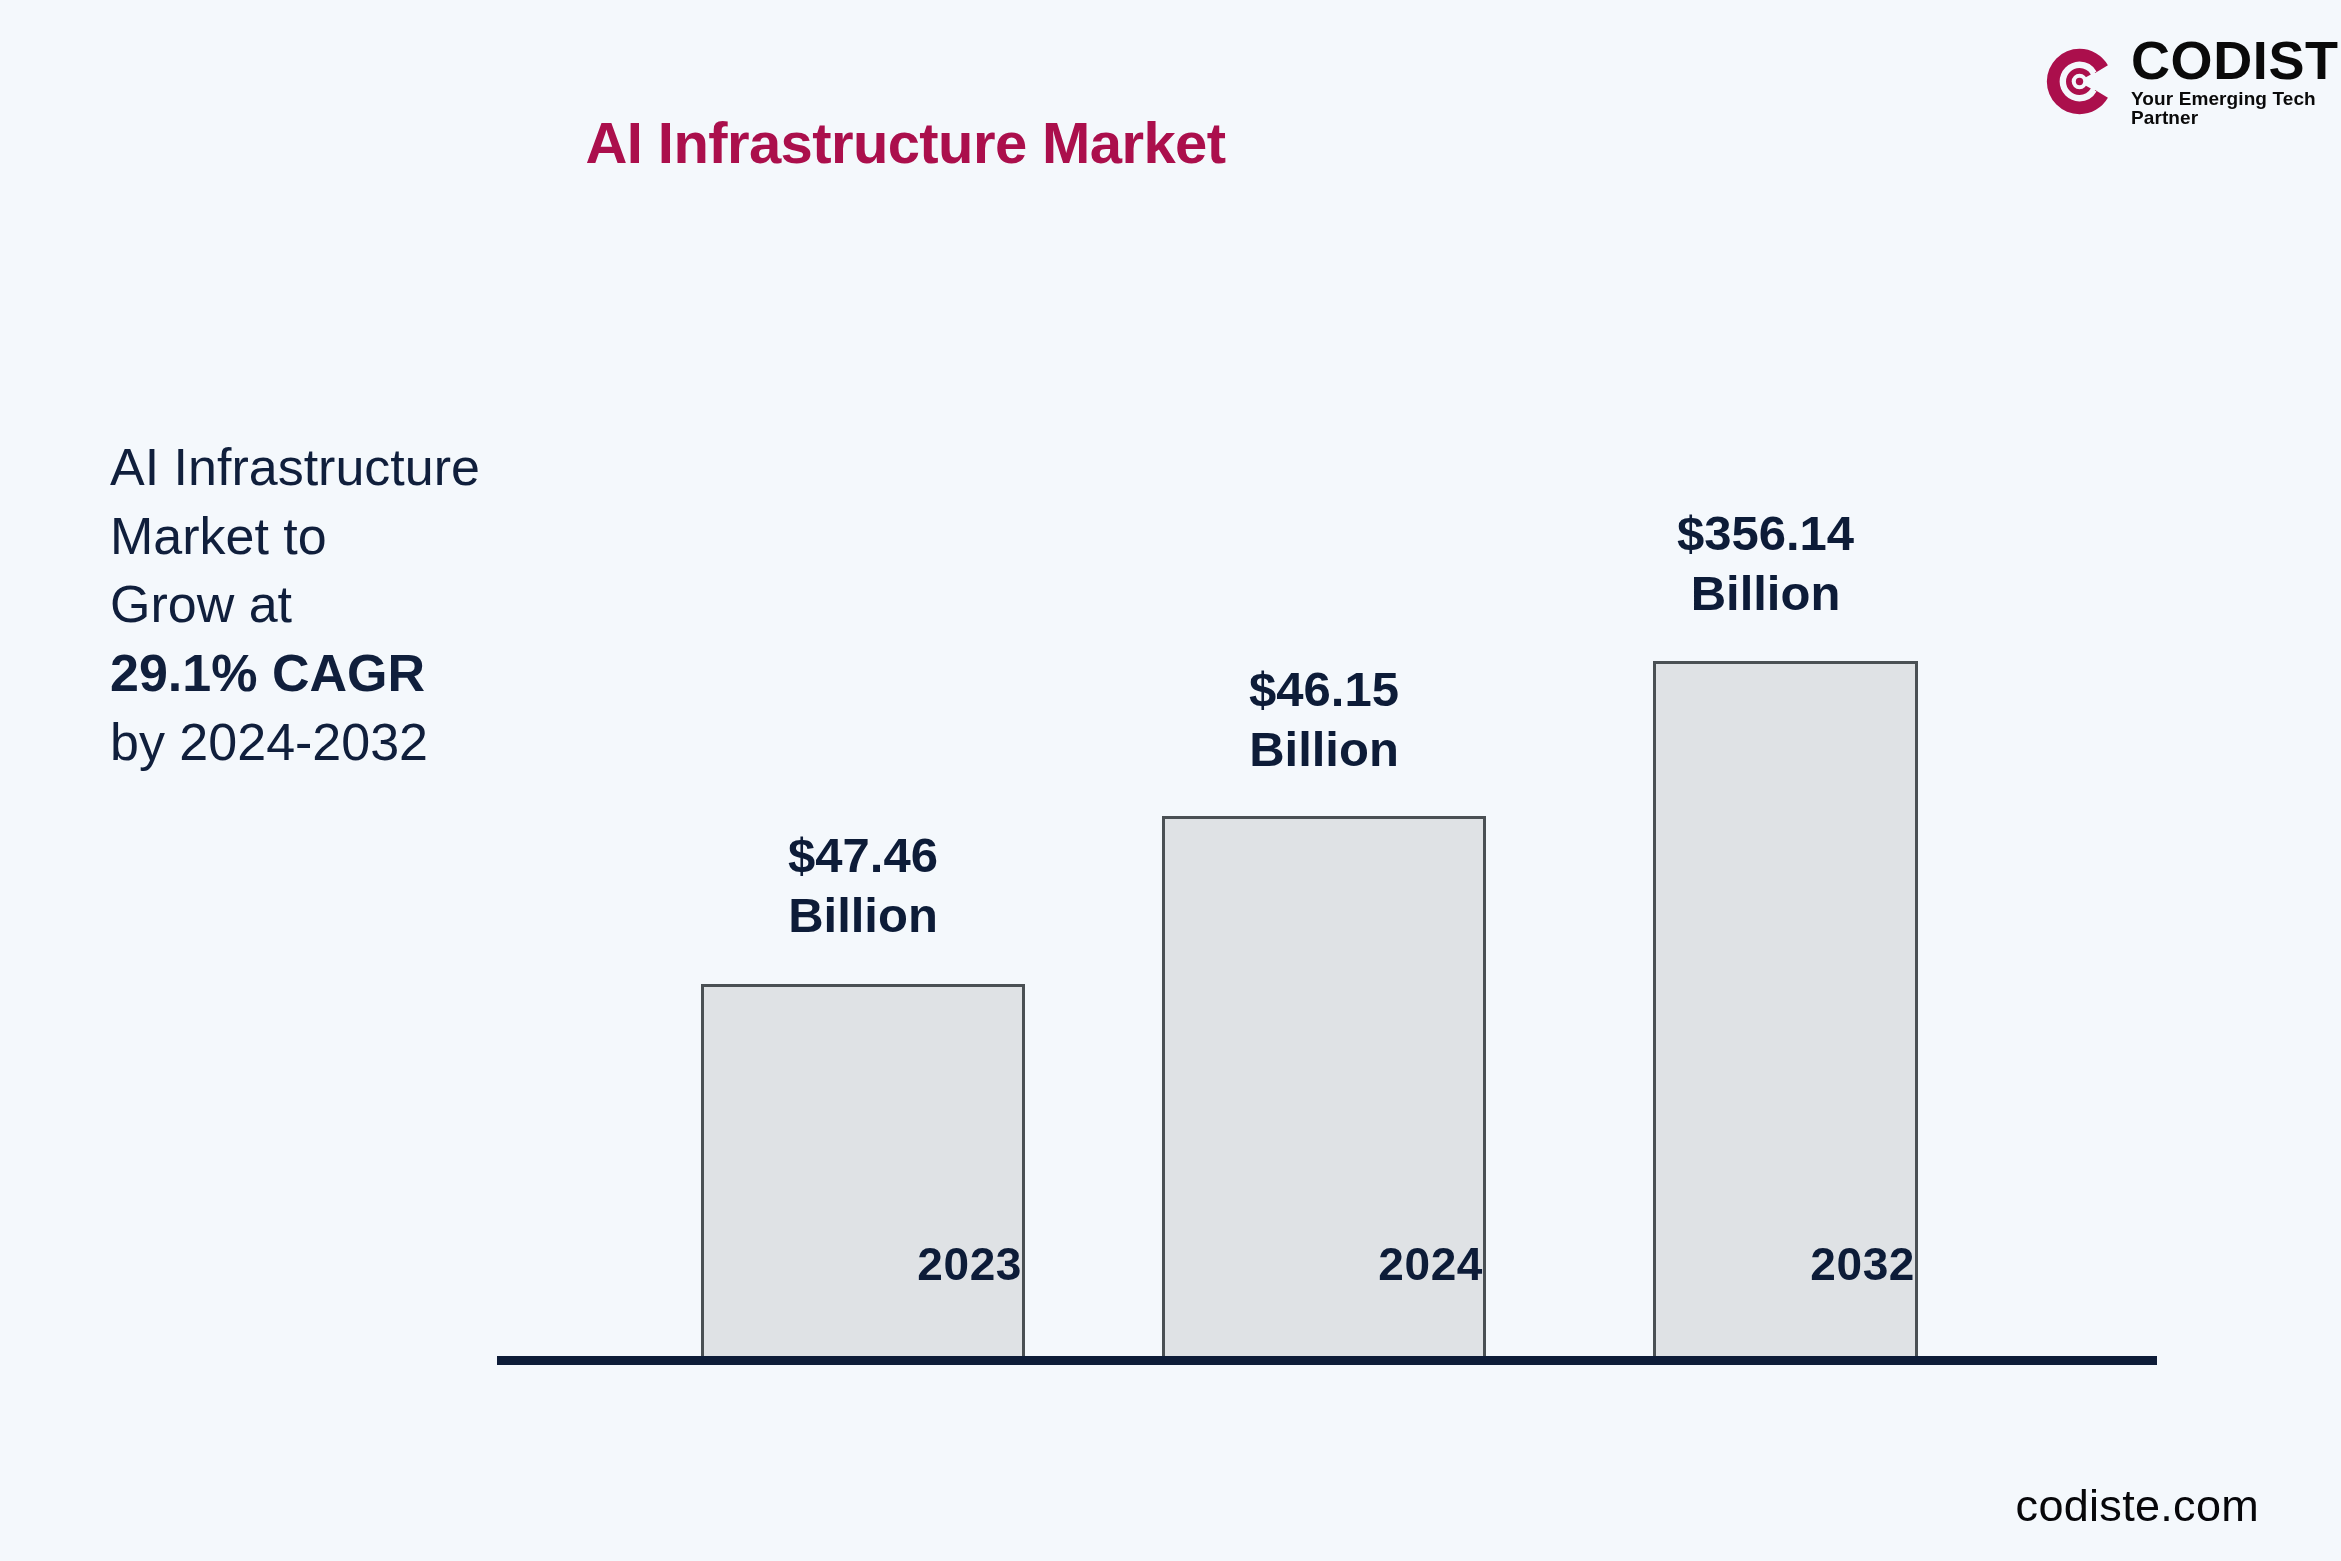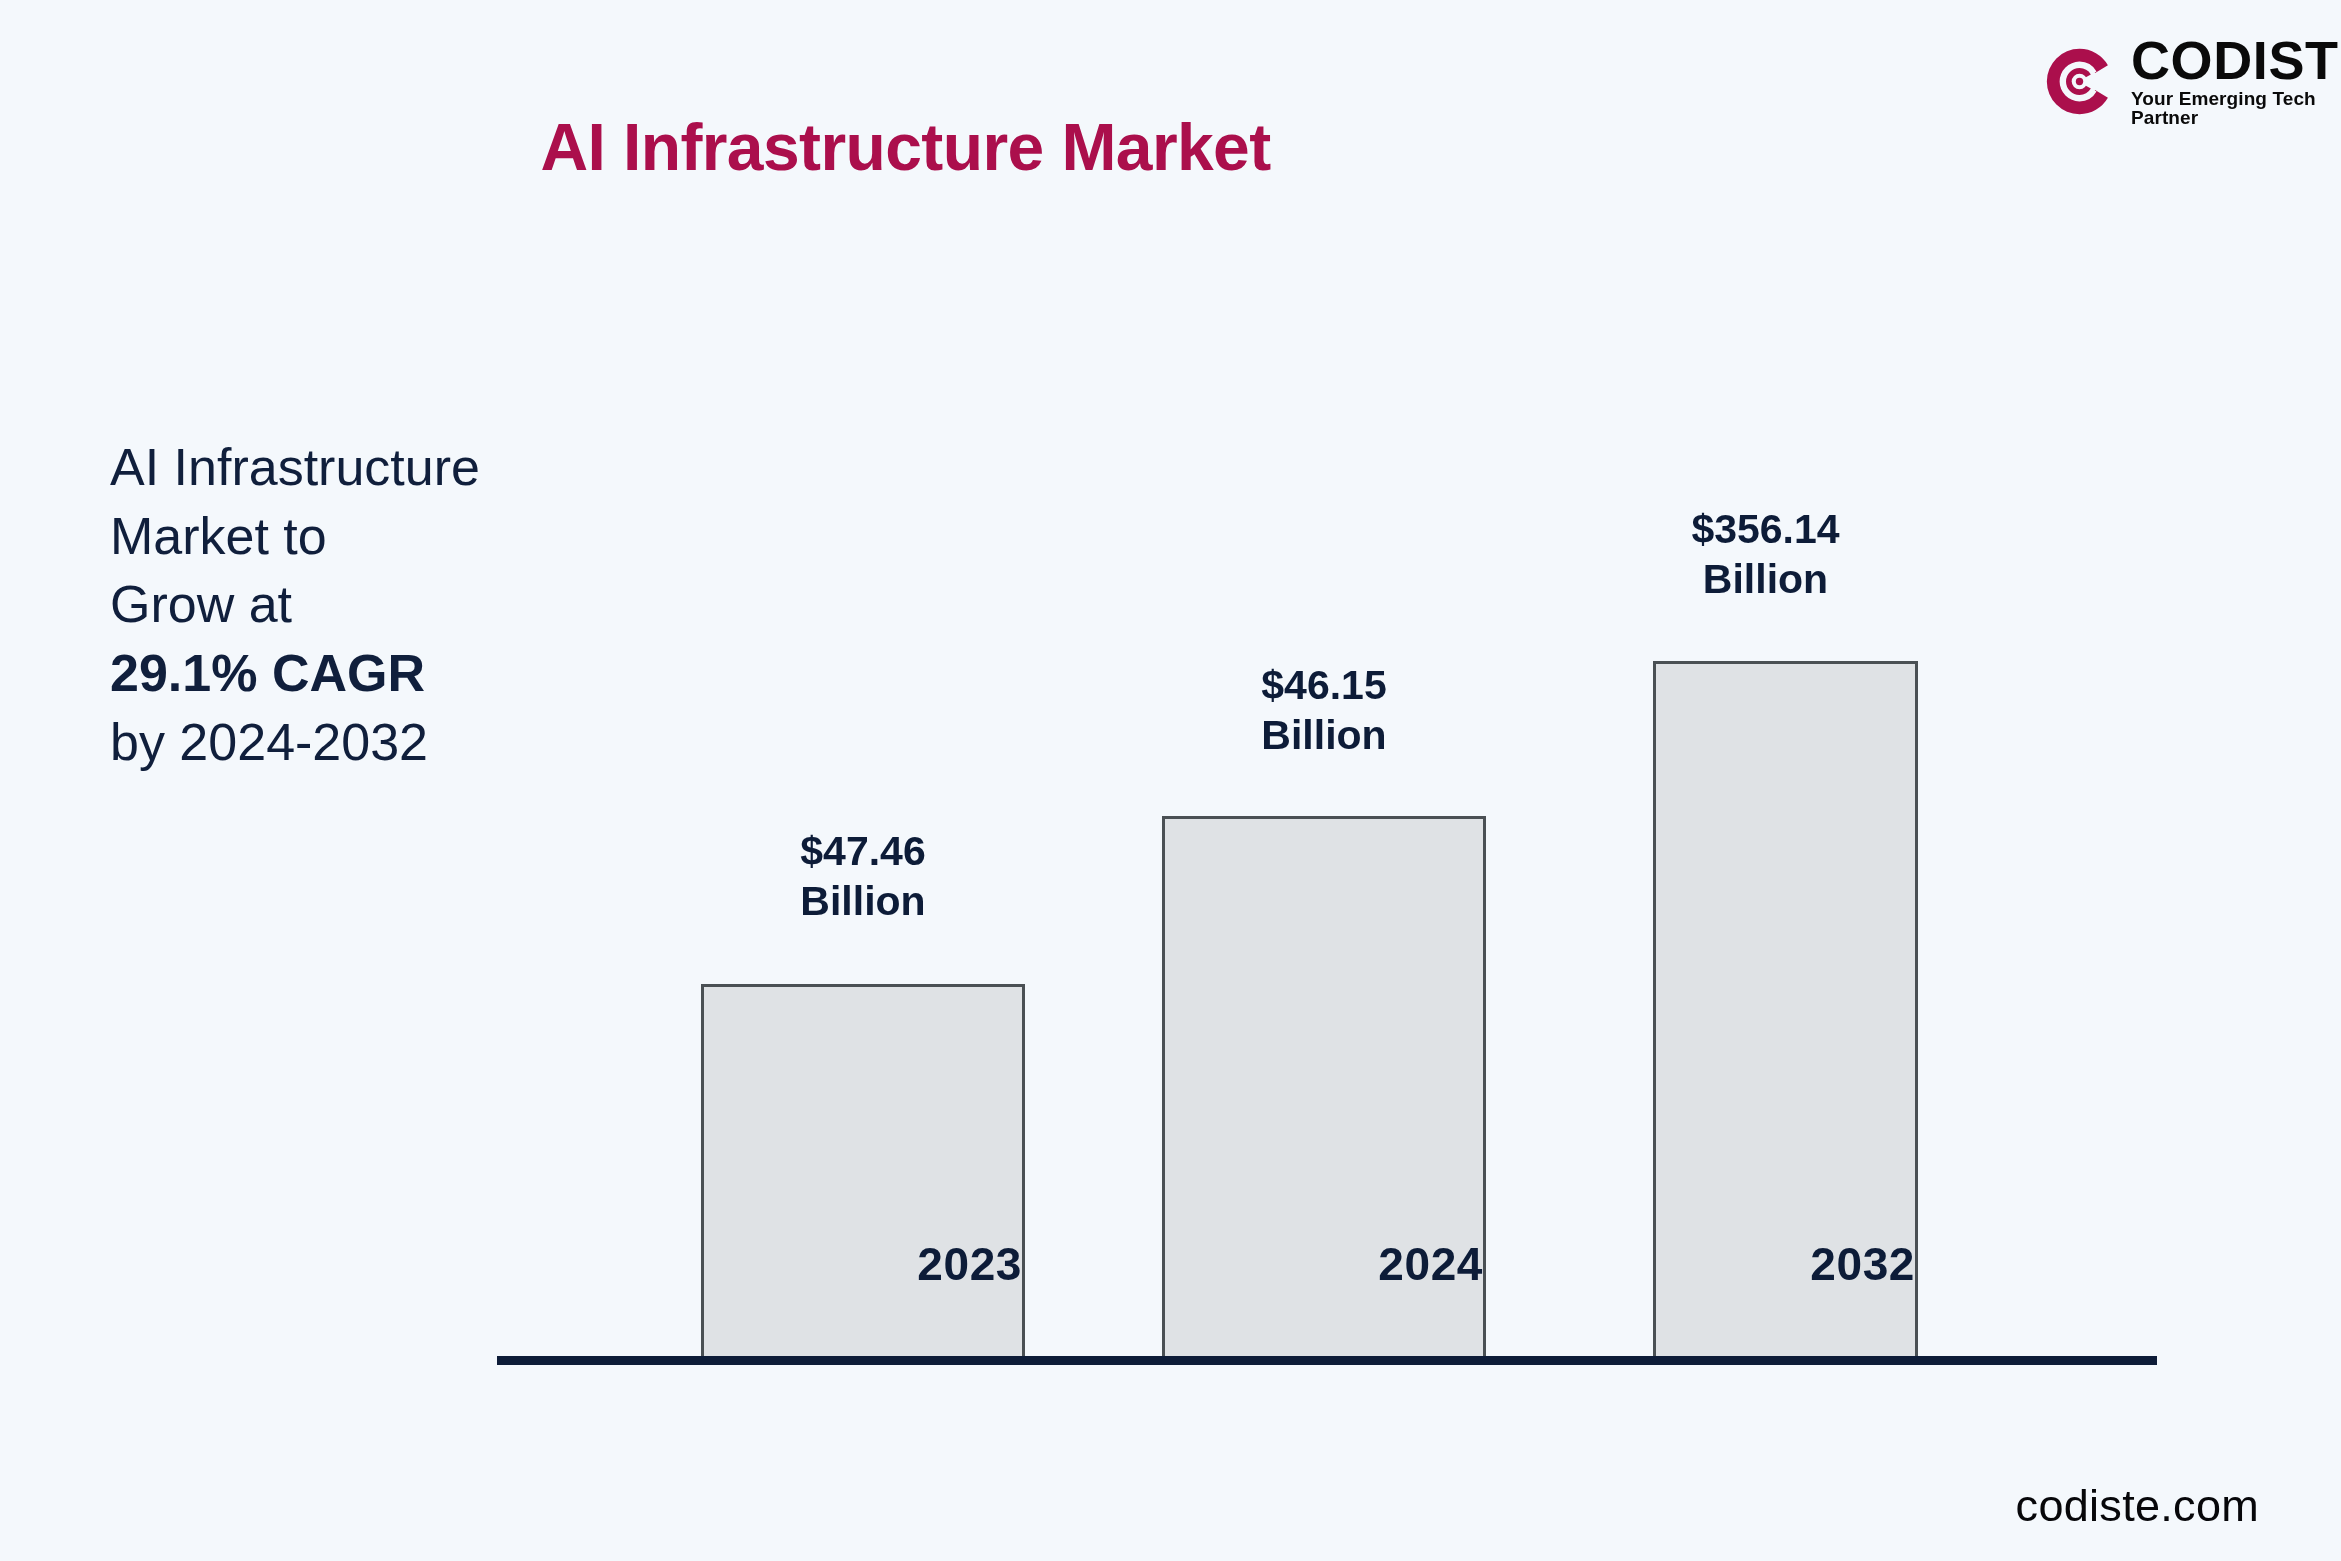--- a/index.html
+++ b/index.html
@@ -58,21 +58,21 @@
     margin-top: 2.4px;
   }
 
   
   .main-title {
     position: absolute;
     top: 109px;
     left: 0;
     width: 1811px;
     text-align: center;
-    font-size: 66px;
+    font-size: 58px;
     font-weight: bold;
     color: #ab0f4c;
     letter-spacing: -0.6px;
     white-space: nowrap;
   }
 
   
   .caption {
     position: absolute;
     left: 110px;
@@ -117,21 +117,21 @@
     width: 100%;
     text-align: right;
     font-size: 46px;
     font-weight: bold;
     color: #0d1c38;
     letter-spacing: 0.6px;
   }
   .bar-value {
     position: absolute;
     text-align: center;
-    font-size: 41px;
+    font-size: 49px;
     font-weight: bold;
     color: #0d1c38;
     line-height: 1.22;
     white-space: nowrap;
   }
   .bar-value .v { display: block; }
 
   
   .footer-site {
     position: absolute;

